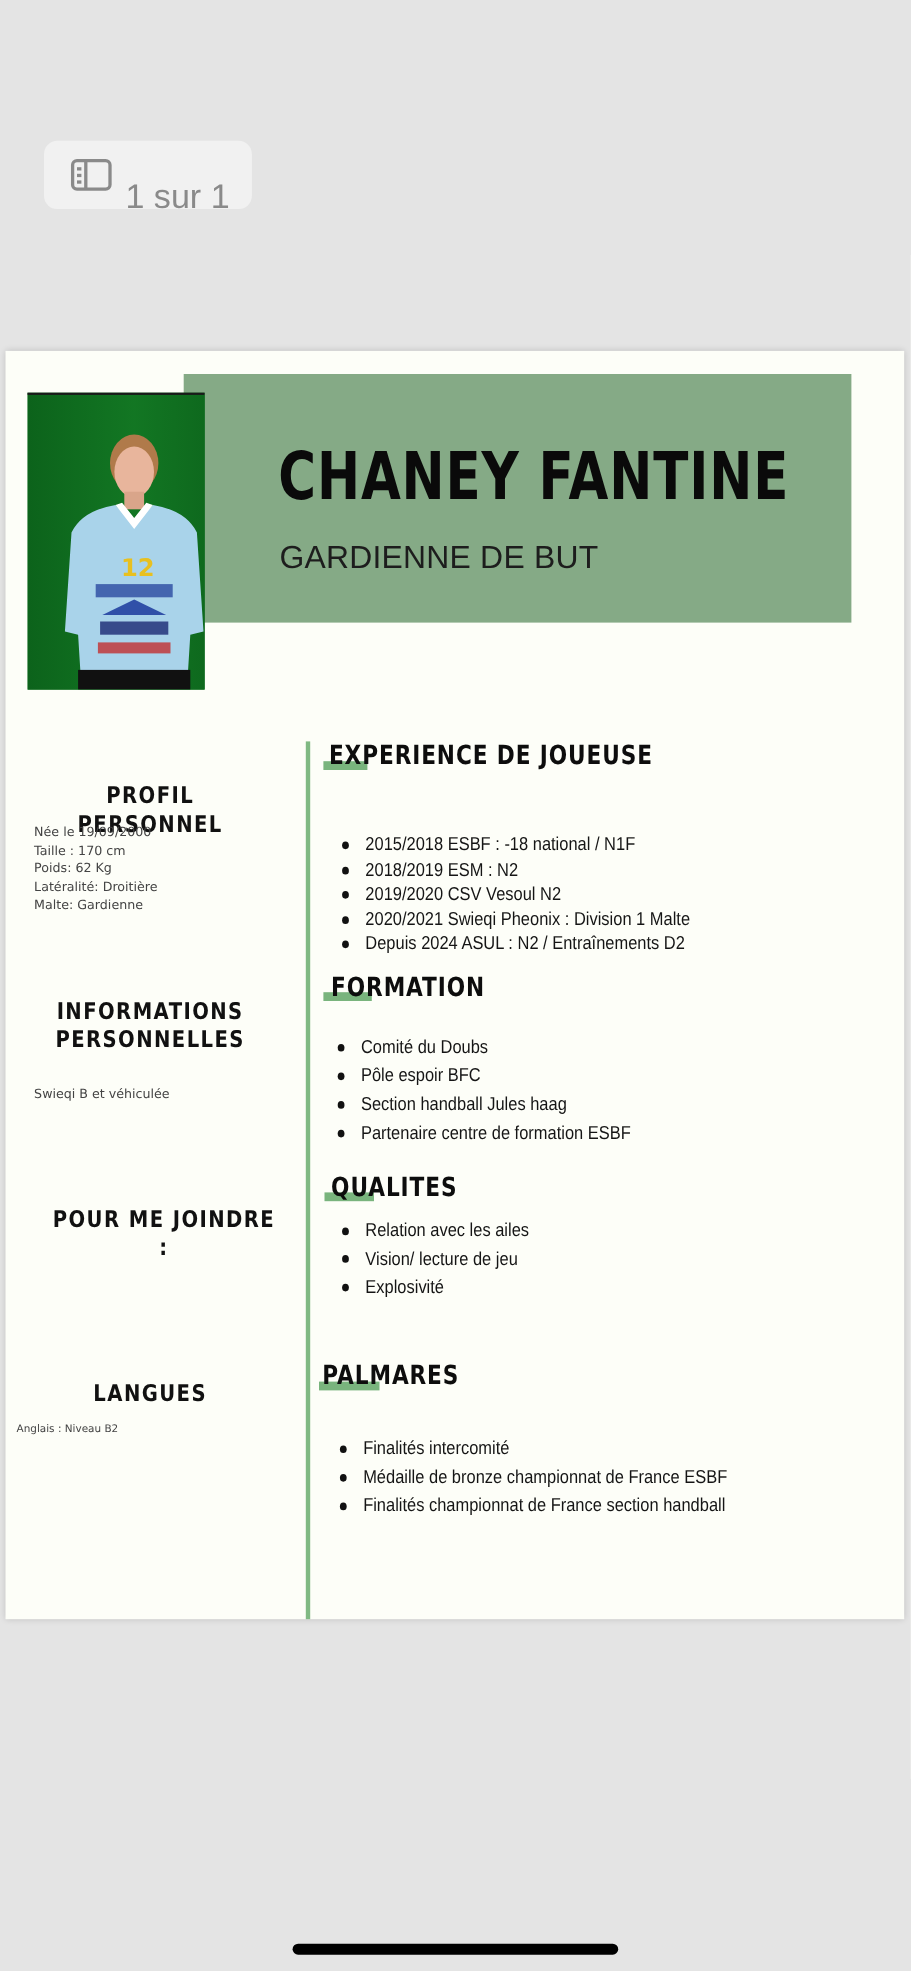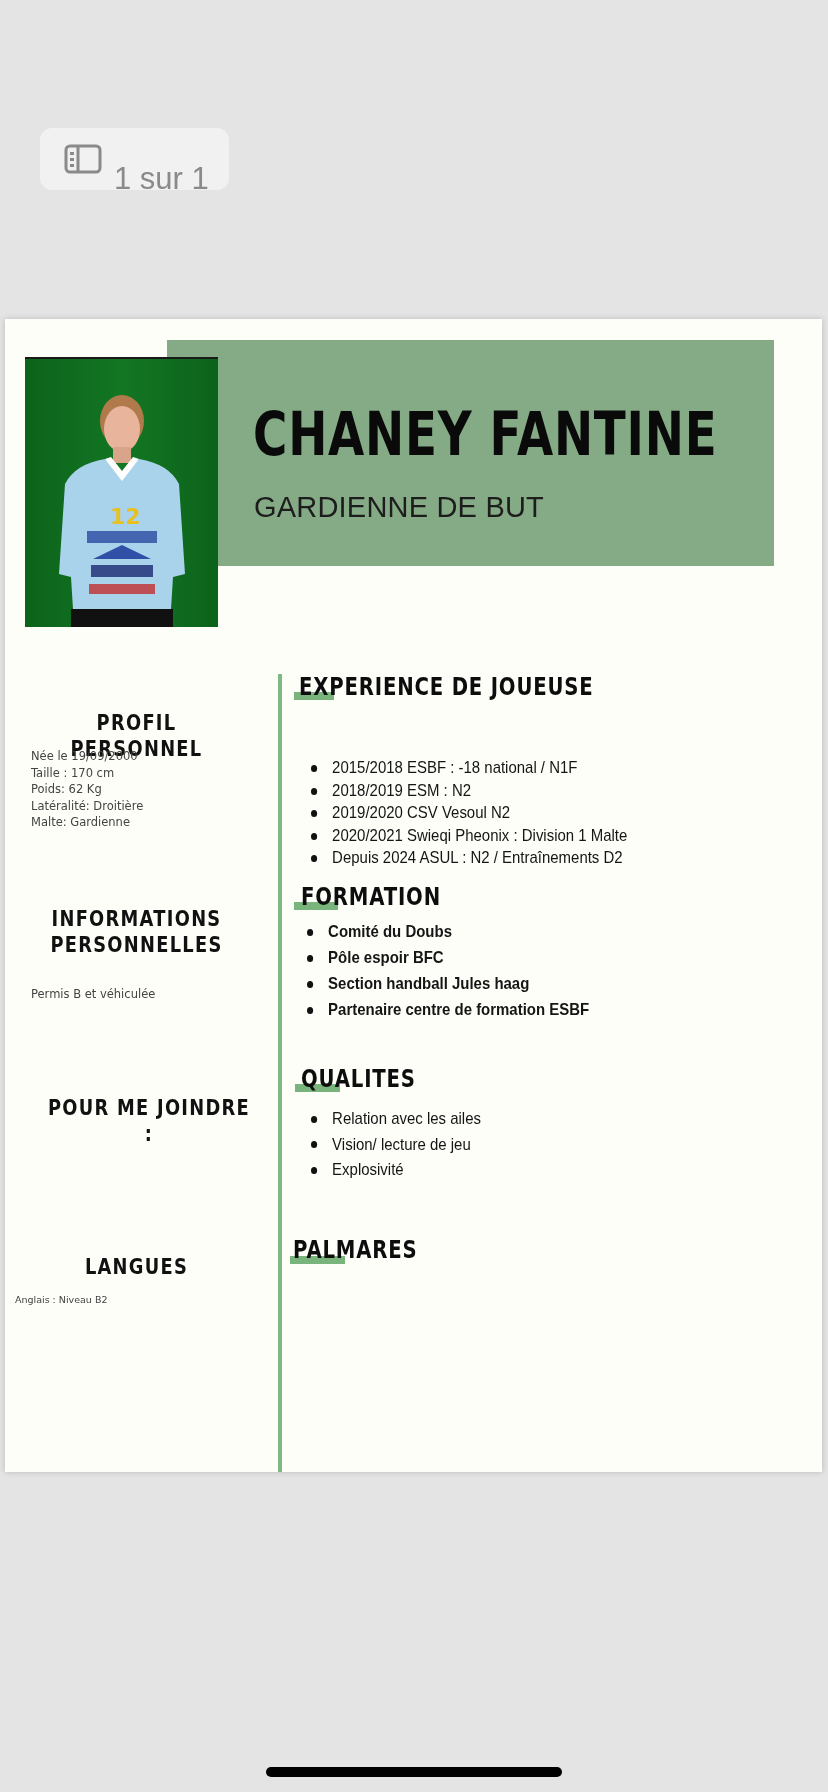--- a/index.html
+++ b/index.html
@@ -29,21 +29,21 @@
     background: #fdfef8;
     box-shadow: 0 0 6px rgba(0,0,0,0.18);
   }
   .header-band {
     position: absolute; left: 162px; top: 21px;
     width: 607px; height: 226px;
     background: #85aa86;
   }
   .photo {
     position: absolute; left: 20px; top: 38px;
-    width: 193px; height: 268px;
+    width: 161px; height: 268px;
     background: #0f6b1e;
     border-top: 2px solid #1a1a1a;
     overflow: hidden;
   }
   .name {
     position: absolute; left: 248px; top: 80px;
     font-family: "DejaVu Sans", sans-serif;
     font-weight: bold; font-size: 60px;
     letter-spacing: 1px; color: #0a0a0a;
     transform: scaleX(0.78); transform-origin: left top;
@@ -165,21 +165,21 @@
     <div>Poids: 62 Kg</div>
     <div>Latéralité: Droitière</div>
     <div>Malte: Gardienne</div>
   </div>
 
   <div class="side-title" style="left:20px; top:587px; width:223px;">
     <div>INFORMATIONS</div>
     <div>PERSONNELLES</div>
   </div>
   <div class="side-text" style="left:26px; top:667px;">
-    <div>Permis B et véhiculée</div>
+    <div>Swieqi B et véhiculée</div>
   </div>
 
   <div class="side-title" style="left:20px; top:776px; width:248px;">POUR ME JOINDRE :</div>
 
   <div class="side-title" style="left:20px; top:935px; width:223px;">LANGUES</div>
   <div class="side-text" style="left:10px; top:973px; font-size:9.5px;">
     <div>Anglais : Niveau B2</div>
   </div>
 
   <div class="sec-hl" style="left:289px; top:373px; width:40px;"></div>
@@ -187,32 +187,37 @@
   <ul class="sec-list" style="left:306px; top:414px; line-height:22.5px;margin-top:24px;">
     <li>2015/2018 ESBF : -18 national / N1F</li>
     <li>2018/2019 ESM : N2</li>
     <li>2019/2020 CSV Vesoul N2</li>
     <li>2020/2021 Swieqi Pheonix : Division 1 Malte</li>
     <li>Depuis 2024 ASUL : N2 / Entraînements D2</li>
   </ul>
 
   <div class="sec-hl" style="left:289px; top:583px; width:44px;"></div>
   <div class="sec-title" style="left:296px; top:564px;">FORMATION</div>
-  <ul class="sec-list" style="left:302px; top:600px; line-height:26px;font-weight:bold;">
+  <ul class="sec-list" style="left:302px; top:620px; line-height:26px;">
     <li>Comité du Doubs</li>
     <li>Pôle espoir BFC</li>
     <li>Section handball Jules haag</li>
     <li>Partenaire centre de formation ESBF</li>
   </ul>
 
   <div class="sec-hl" style="left:290px; top:765px; width:45px;"></div>
   <div class="sec-title" style="left:296px; top:746px;">QUALITES</div>
   <ul class="sec-list" style="left:306px; top:787px; line-height:25.5px;">
     <li>Relation avec les ailes</li>
     <li>Vision/ lecture de jeu</li>
     <li>Explosivité</li>
   </ul>
 
   <div class="sec-hl" style="left:285px; top:937px; width:55px;"></div>
   <div class="sec-title" style="left:288px; top:917px;">PALMARES</div>
+  <ul class="sec-list" style="left:304px; top:985px; line-height:26px;">
+    <li>Finalités intercomité</li>
+    <li>Médaille de bronze championnat de France ESBF</li>
+    <li>Finalités championnat de France section handball</li>
+  </ul>
 </div>
 
 <div class="home-bar"></div>
 
 </body></html>

